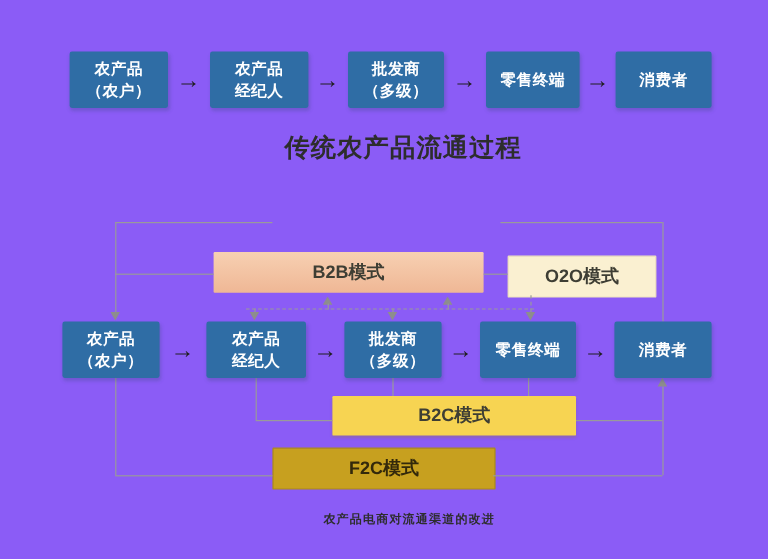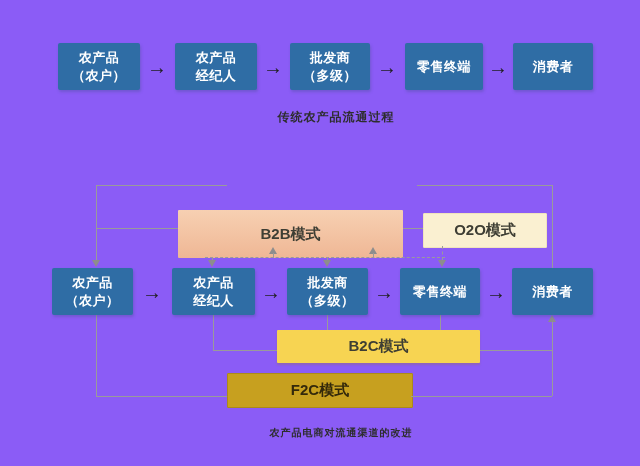--- a/index.html
+++ b/index.html
@@ -39,21 +39,21 @@
   }
   .arr-up{
     position:absolute;width:0;height:0;
     border-left:4px solid transparent;border-right:4px solid transparent;
     border-bottom:7px solid #8d8d8d;
   }
   .caption{
     position:absolute;text-align:center;color:#2d2d2d;font-weight:600;
     letter-spacing:1px;
   }
-  .caption-top{left:226px;top:109px;width:220px;font-size:12px;}
+  .caption-top{left:226px;top:109px;width:220px;font-size:21px;}
   .caption-bottom{left:211px;top:426px;width:260px;font-size:10px;}
 </style>
 </head>
 <body>
 
 <div class="canvas">
 
   <div class="node" style="left:58px;top:43px;width:82px;height:47px;">
     <span>农产品</span>
     <span>（农户）</span>
@@ -74,21 +74,21 @@
 
   </div>
   <div class="flow-arrow" style="left:485px;top:57px;">→</div>
   <div class="node" style="left:513px;top:43px;width:80px;height:47px;">
     <span>消费者</span>
 
   </div>
 
   <div class="caption caption-top">传统农产品流通过程</div>
 
-  <div class="mode mode-b2b" style="left:178px;top:210px;width:225px;height:48px;">B2B模式</div>
+  <div class="mode mode-b2b" style="left:178px;top:210px;width:225px;height:34px;">B2B模式</div>
   <div class="mode mode-o2o" style="left:423px;top:213px;width:122px;height:33px;">O2O模式</div>
   <div class="mode mode-b2c" style="left:277px;top:330px;width:203px;height:33px;">B2C模式</div>
   <div class="mode mode-f2c" style="left:227px;top:373px;width:184px;height:33px;">F2C模式</div>
 
   <div class="hline" style="left:96px;top:185px;width:131px;"></div>
   <div class="vline" style="left:96px;top:185px;height:75px;"></div>
   <div class="arr-down" style="left:92px;top:260px;"></div>
 
   <div class="hline" style="left:96px;top:228px;width:82px;"></div>
 

